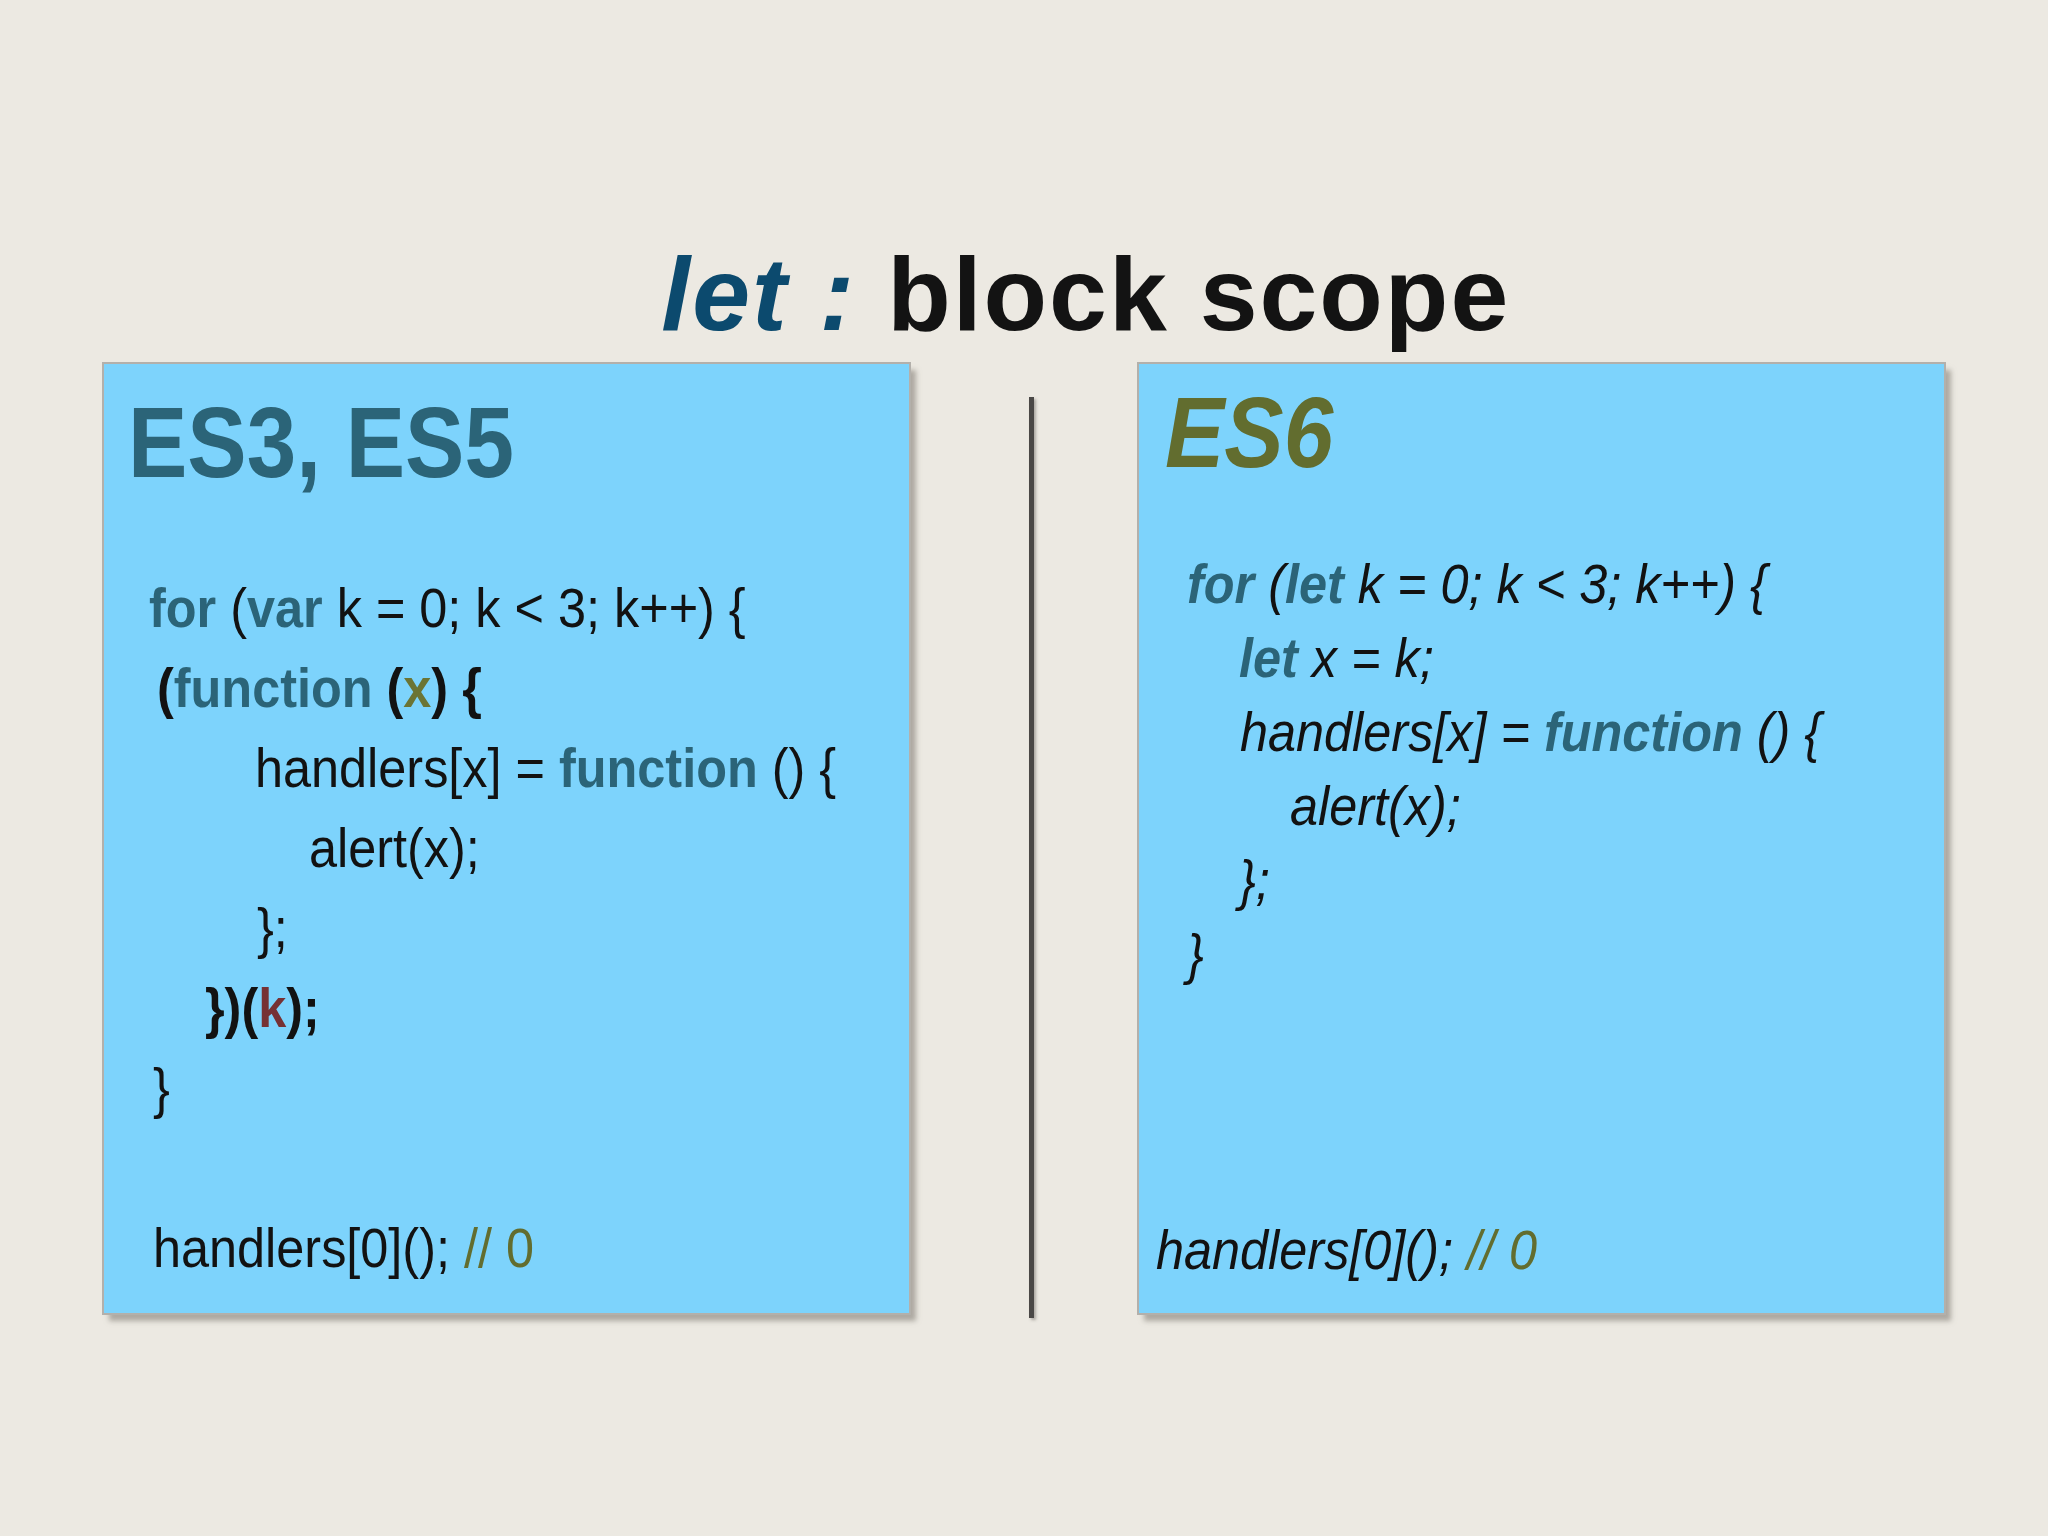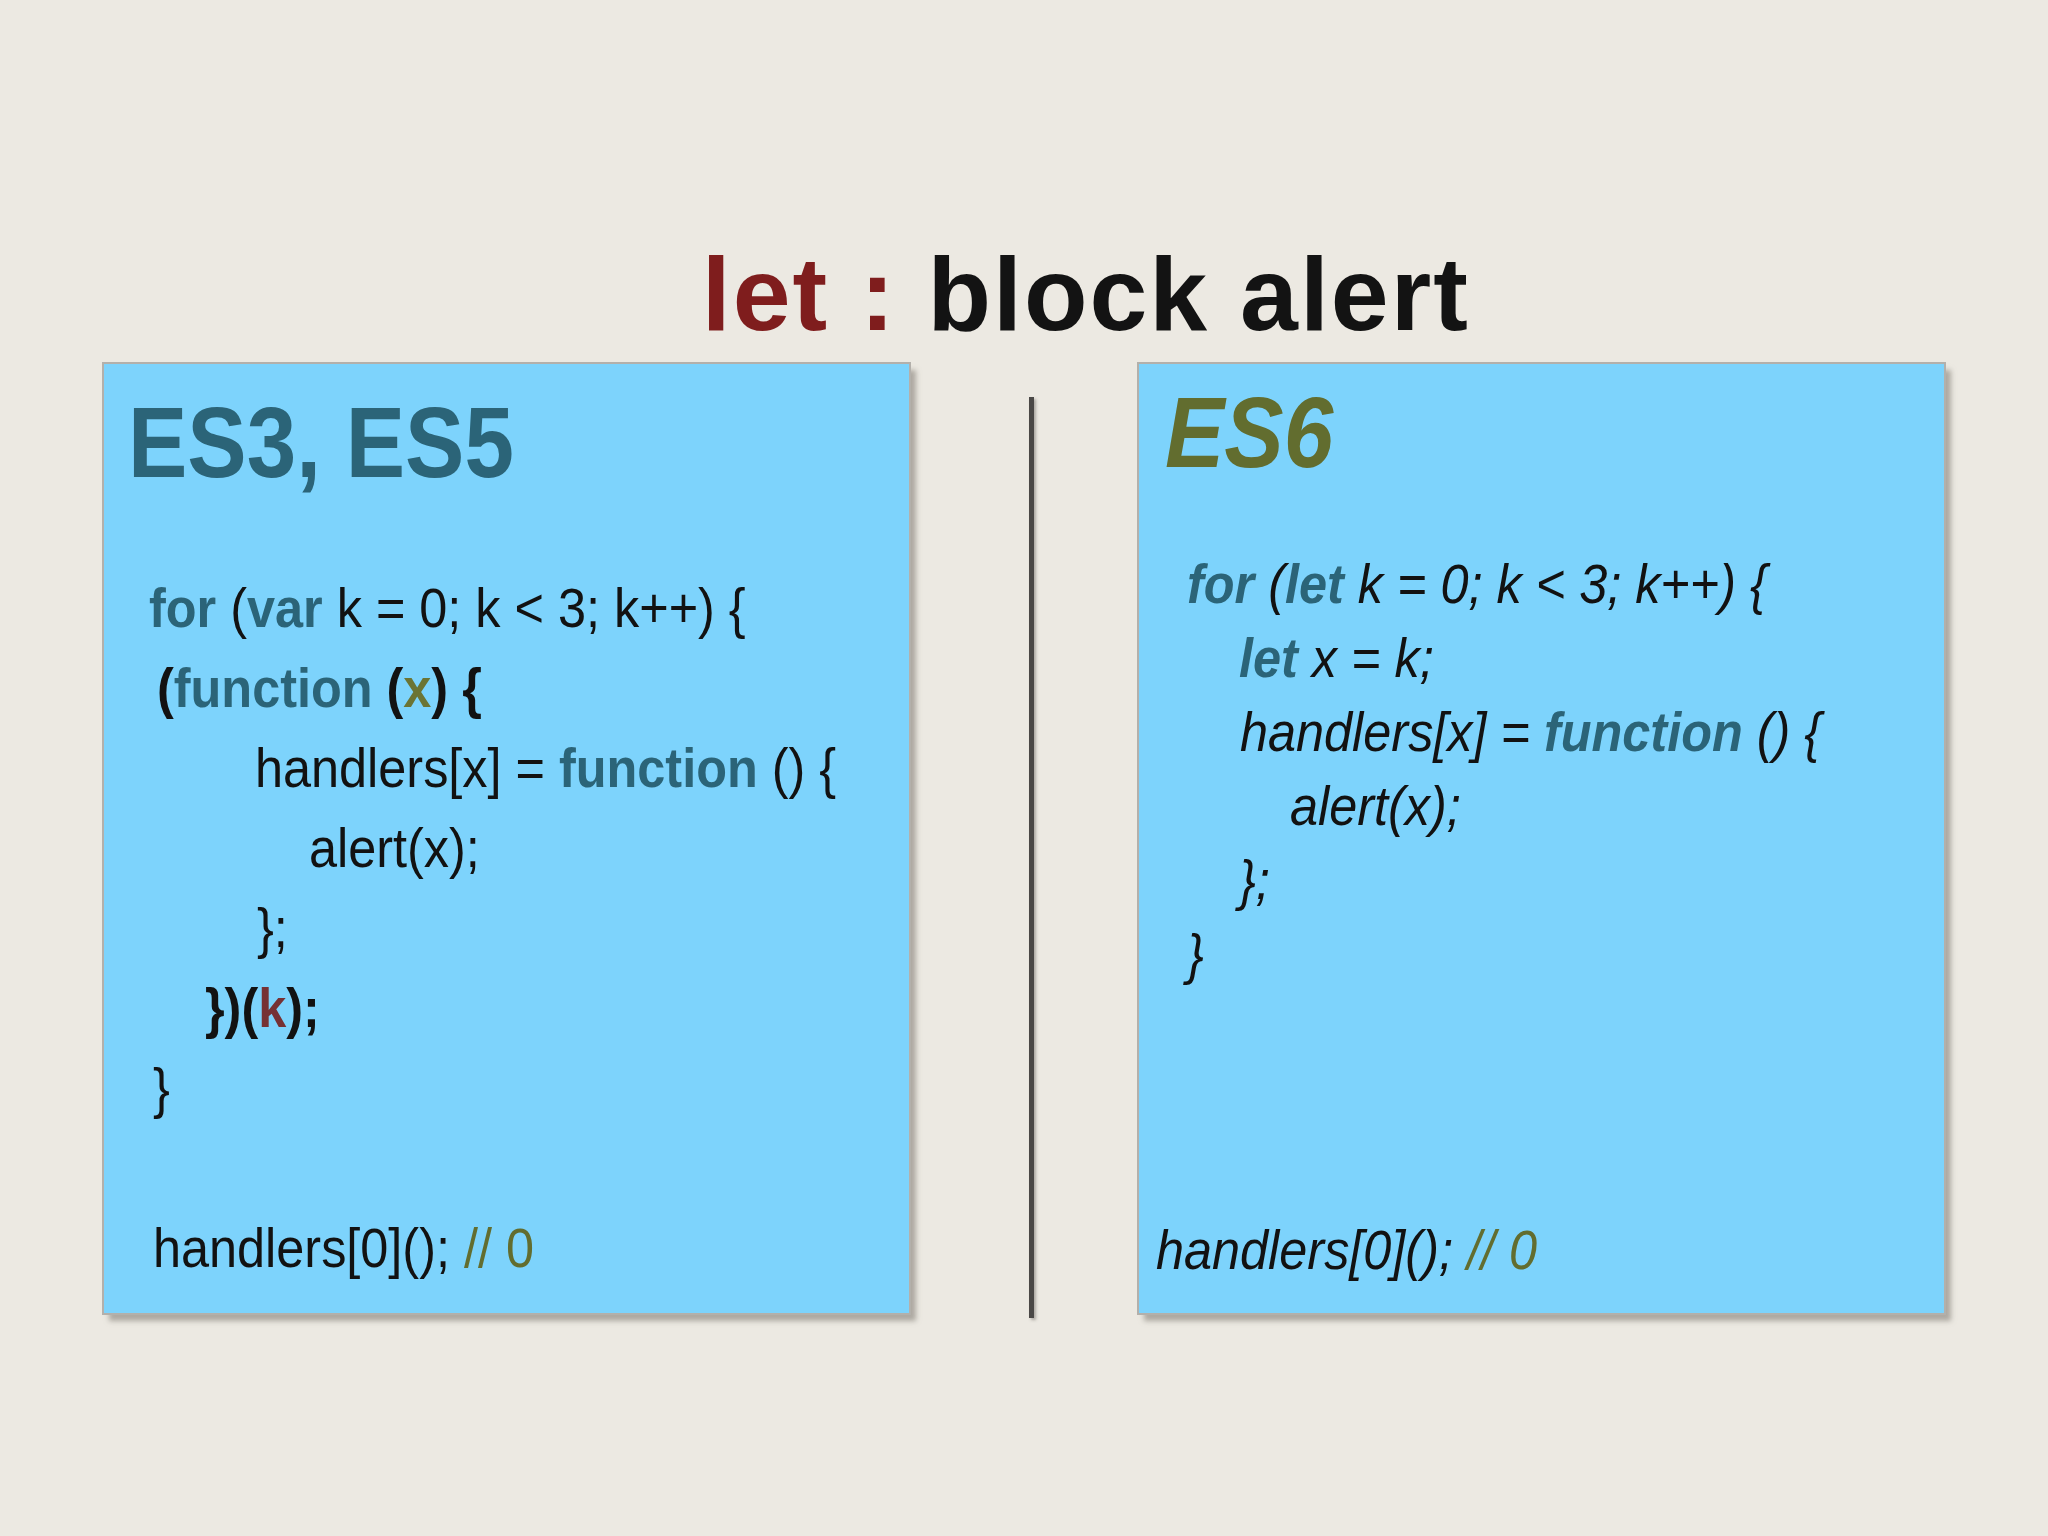--- a/index.html
+++ b/index.html
@@ -10,21 +10,21 @@
     overflow:hidden;
   }
   .slide{
     position:relative;width:2048px;height:1536px;background:#ECE9E2;
   }
   .slide-title{
     position:absolute;top:138px;left:0;width:2048px;
     text-align:center;font-size:104px;font-weight:700;
     letter-spacing:2px;line-height:1.0;white-space:pre;
   }
-  .title-maroon{color:#7f1d1d;}
+  .title-maroon{color:#0c4a6e;font-style:italic;}
   .title-black{color:#131313;}
   .panel{
     position:absolute;top:362px;width:805px;height:949px;
     background:#7dd3fc;border:2px solid #B3B0AB;
     box-shadow:6px 7px 5px -1px rgba(122,117,110,0.55);
   }
   .panel-left{left:102px;}
   .panel-right{left:1137px;font-style:italic;}
   .panel-heading{
     position:absolute;font-size:100px;font-weight:700;line-height:1.0;
@@ -51,21 +51,21 @@
     position:absolute;left:1029px;top:397px;width:5px;height:921px;
     background:#4A4846;box-shadow:2px 2px 3px rgba(110,106,100,0.5);
   }
 </style>
 </head>
 <body>
 
 <div class="slide">
 
   <div class="slide-title">
-    <span class="title-maroon">let : </span><span class="title-black">block alert</span>
+    <span class="title-maroon">let : </span><span class="title-black">block scope</span>
   </div>
 
   <div class="panel panel-left">
     <div class="panel-heading heading-teal">ES3, ES5</div>
     <div class="code-block">
         <div class="code-row" style="margin-left: 45px;"><span class="code-scale"><span class="seg-keyword">for</span><span class="seg-plain"> (</span><span class="seg-keyword">var</span><span class="seg-plain"> k = 0; k &lt; 3; k++) {</span></span></div>
         <div class="code-row" style="margin-left: 53px;"><span class="code-scale"><span class="seg-bold">(</span><span class="seg-keyword">function</span><span class="seg-bold"> (</span><span class="seg-var-olive">x</span><span class="seg-bold">) {</span></span></div>
         <div class="code-row" style="margin-left: 151px;"><span class="code-scale"><span class="seg-plain">handlers[x] = </span><span class="seg-keyword">function</span><span class="seg-plain"> () {</span></span></div>
         <div class="code-row" style="margin-left: 205px;"><span class="code-scale"><span class="seg-plain">alert(x);</span></span></div>
         <div class="code-row" style="margin-left: 153px;"><span class="code-scale"><span class="seg-plain">};</span></span></div>

